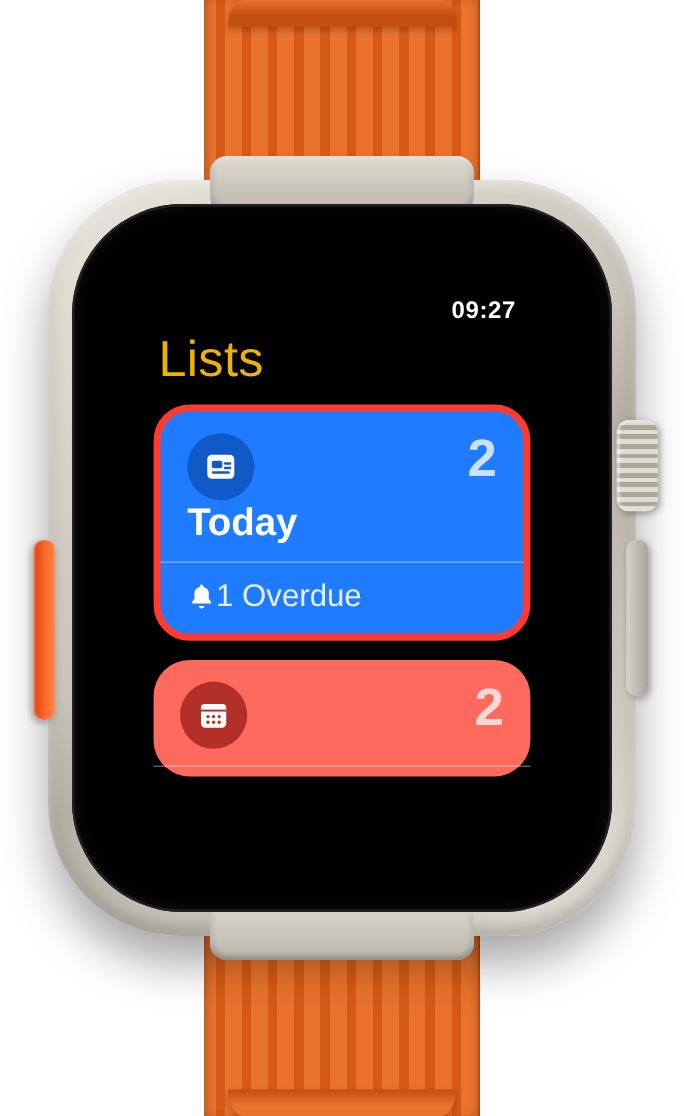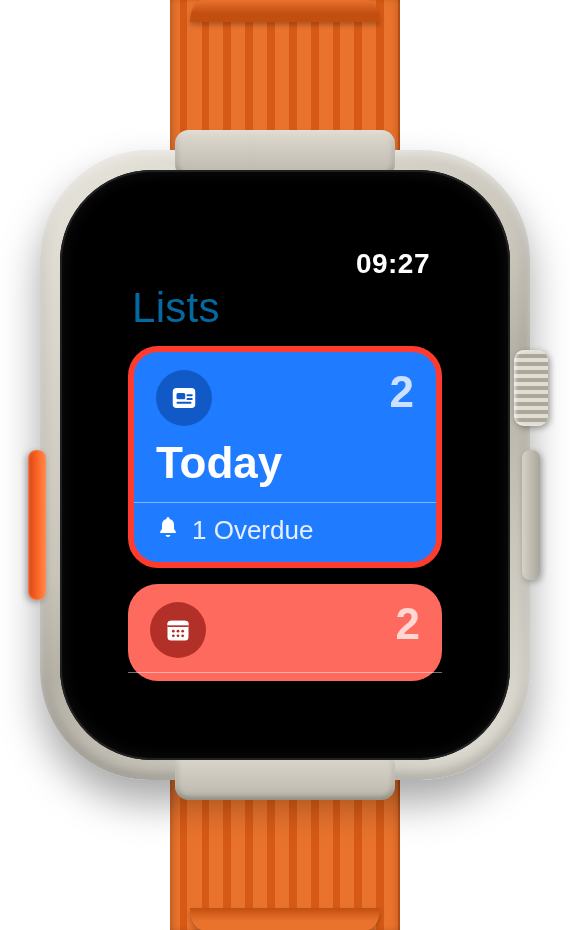--- a/index.html
+++ b/index.html
@@ -121,29 +121,29 @@
     border-radius: 74px;
     background: #000;
     color: #fff;
     padding: 30px 24px 20px 24px;
     overflow: hidden;
   }
 
   .status-bar {
     display: flex;
     justify-content: flex-end;
-    font-size: 28px;
+    font-size: 20px;
     font-weight: 600;
     letter-spacing: .5px;
     padding-right: 12px;
     padding-top: 4px;
   }
 
   .title {
-    color: #0369a1;
+    color: #eab308;
     font-size: 42px;
     font-weight: 500;
     letter-spacing: .3px;
     margin-top: 4px;
     margin-bottom: 14px;
     padding-left: 4px;
   }
 
   
   .card {
@@ -183,34 +183,33 @@
 
   .card-count {
     font-size: 44px;
     font-weight: 600;
     line-height: 1;
   }
   .card.today .card-count { color: #cce1ff; }
   .card.scheduled .card-count { color: #ffd8d4; }
 
   .card-name {
-    font-size: 44px;
+    font-size: 32px;
     font-weight: 600;
-    margin-top: 12px;
   }
 
   .card-divider {
     height: 1px;
     background: rgba(255,255,255,.45);
     margin: 14px -22px 0 -22px;
   }
 
   .card-footer {
     display: flex;
-    gap: 12px;
+    align-items: center;
     padding-top: 12px;
     font-size: 26px;
     color: #e4efff;
     font-weight: 500;
   }
   .bell-icon {
     width: 24px;
     height: 24px;
     flex-shrink: 0;
   }

